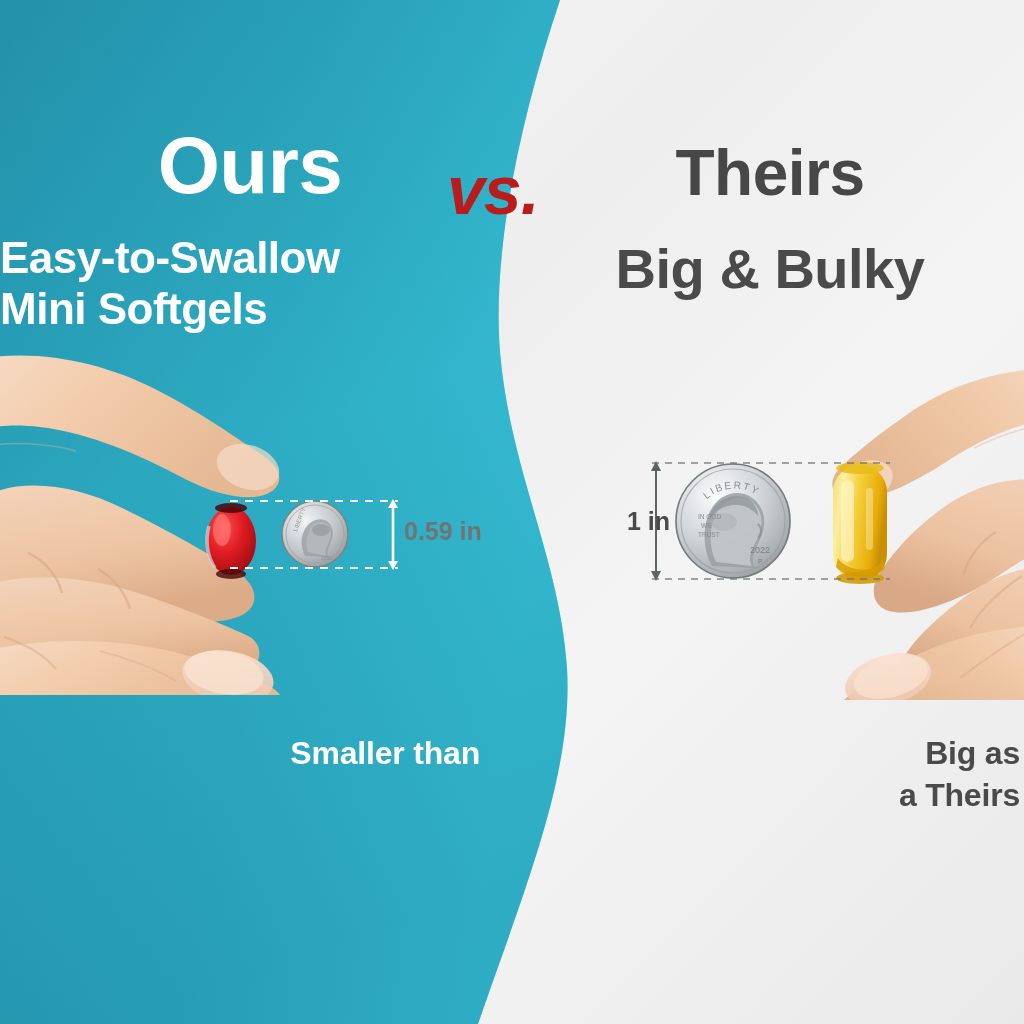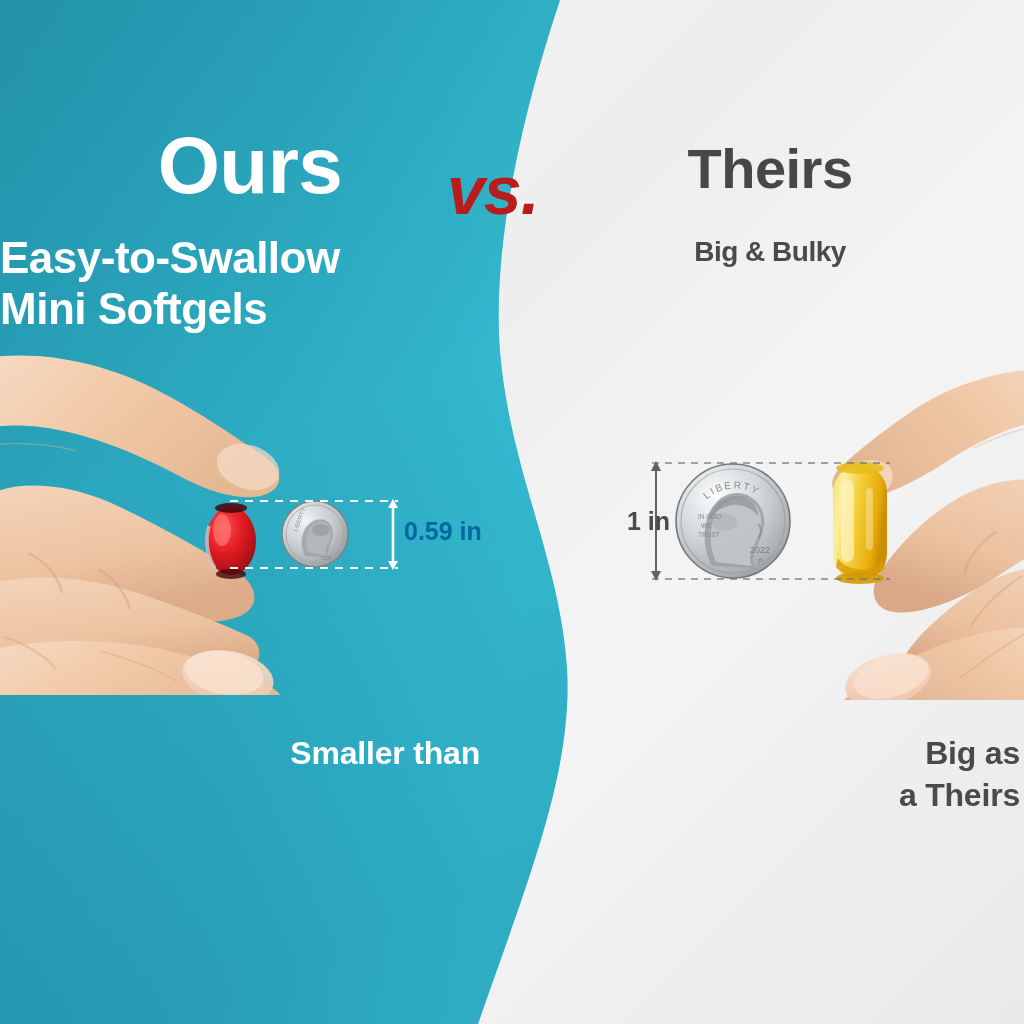--- a/index.html
+++ b/index.html
@@ -44,27 +44,27 @@
   }
   #vs-label{
     left:447px;top:156px;
     font-size:68px;font-weight:800;font-style:italic;
     color:#b91c1c;
     letter-spacing:-1px;
   }
   #theirs-title{
     left:570px;width:400px;text-align:center;
     top:141px;
-    font-size:56px;
+    font-size:64px;
     color:#474747;
   }
   #theirs-sub{
     left:570px;width:400px;text-align:center;
     top:236px;
-    font-size:28px;font-weight:700;
+    font-size:56px;font-weight:700;
     color:#4a4a4a;line-height:1.17;
   }
 
   
   .caption{
     position:absolute;
     font-size:32px;font-weight:700;
     line-height:1.3;
     text-align:right;
     white-space:normal;
@@ -97,21 +97,21 @@
   
   .measure{position:absolute;}
   #measure-left{left:230px;top:492px;}
   #measure-right{left:600px;top:452px;}
 
   .mlabel{
     position:absolute;
     font-size:25px;font-weight:700;
     white-space:nowrap;
   }
-  #label-059{left:404px;top:517px;color:#0369a1;}
+  #label-059{left:404px;top:517px;color:#737373;}
   #label-1in{left:627px;top:507px;color:#4a4a4a;}
 </style>
 </head>
 <body>
 
 <div id="stage">
 
   <div class="bg-white"></div>
 
   <svg class="bg-teal-svg" width="1024" height="1024" viewBox="0 0 1024 1024">

